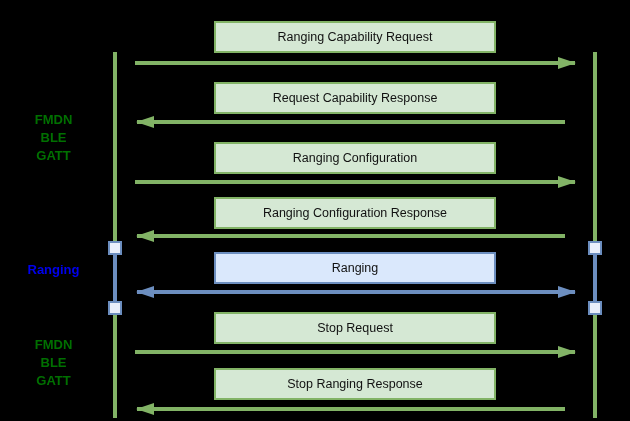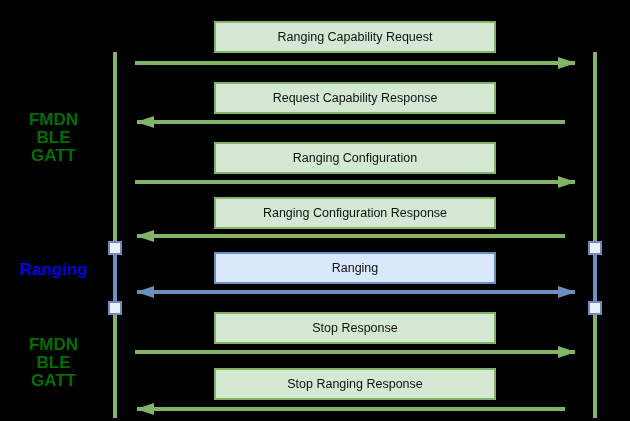--- a/index.html
+++ b/index.html
@@ -21,21 +21,21 @@
   .layer{position:absolute;left:0;top:0;width:630px;height:421px;}
   .msg-box{
     position:absolute;left:214px;width:282px;height:32px;box-sizing:border-box;
     display:flex;align-items:center;justify-content:center;
     font-size:12.5px;color:var(--box_text);text-align:left;
   }
   .msg-box.green{background:var(--green_fill);border:2px solid var(--green_stroke);}
   .msg-box.blue{background:var(--blue_fill);border:2px solid var(--blue_stroke);}
   .lane-label{
     position:absolute;left:0;width:107px;text-align:center;
-    font-weight:bold;font-size:17px;line-height:18px;
+    font-weight:bold;font-size:13px;line-height:18px;
   }
   .lane-label.green{color:var(--label_green);}
   .lane-label.blue{color:var(--label_blue);}
   .lifeline{stroke:var(--green_stroke);stroke-width:4;}
   .lifeline-blue{stroke:var(--blue_stroke);stroke-width:4;}
   .arrow-green{stroke:var(--green_stroke);stroke-width:4;}
   .arrow-blue{stroke:var(--blue_stroke);stroke-width:4;}
   .head-green{fill:var(--green_stroke);}
   .head-blue{fill:var(--blue_stroke);}
   .activation{fill:var(--activation_fill);stroke:var(--blue_stroke);stroke-width:2;}
@@ -72,21 +72,21 @@
     <line class="arrow-blue" x1="137" y1="292" x2="575" y2="292" marker-start="url(#mblue)" marker-end="url(#mblue)"></line>
     <line class="arrow-green" x1="135" y1="352" x2="575" y2="352" marker-end="url(#mgreen)"></line>
     <line class="arrow-green" x1="565" y1="409" x2="137" y2="409" marker-end="url(#mgreen)"></line>
   </svg>
 
   <div class="msg-box green" style="top:21px">Ranging Capability Request</div>
   <div class="msg-box green" style="top:82px">Request Capability Response</div>
   <div class="msg-box green" style="top:197px">Ranging Configuration Response</div>
   <div class="msg-box green" style="top:142px">Ranging Configuration</div>
   <div class="msg-box blue" style="top:252px">Ranging</div>
-  <div class="msg-box green" style="top:312px">Stop Response</div>
+  <div class="msg-box green" style="top:312px">Stop Request</div>
   <div class="msg-box green" style="top:368px">Stop Ranging Response</div>
 
   <div class="lane-label green" style="top:111px">
     <div>FMDN</div>
     <div>BLE</div>
     <div>GATT</div>
   </div>
   <div class="lane-label blue" style="top:261px">
     <div>Ranging</div>
   </div>

